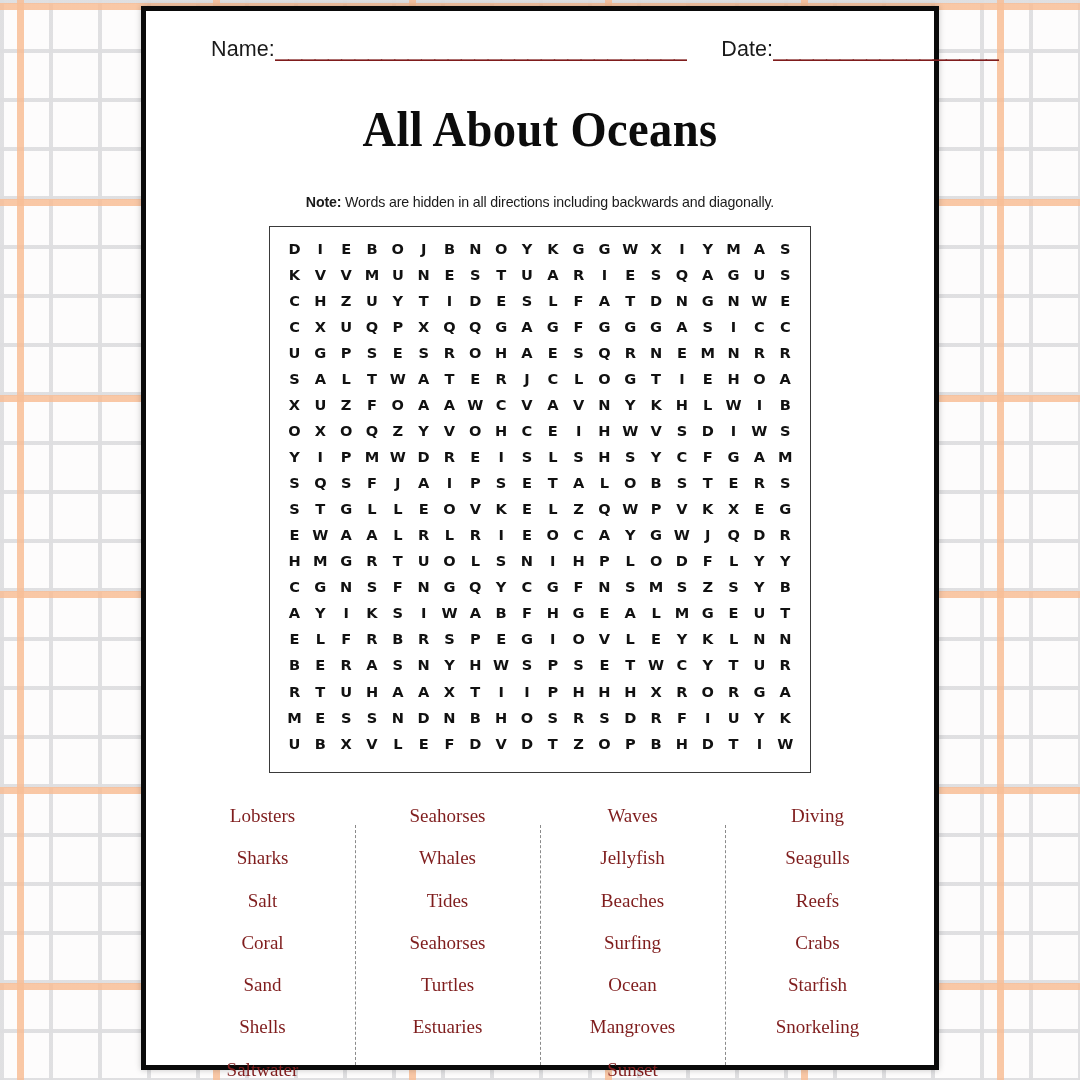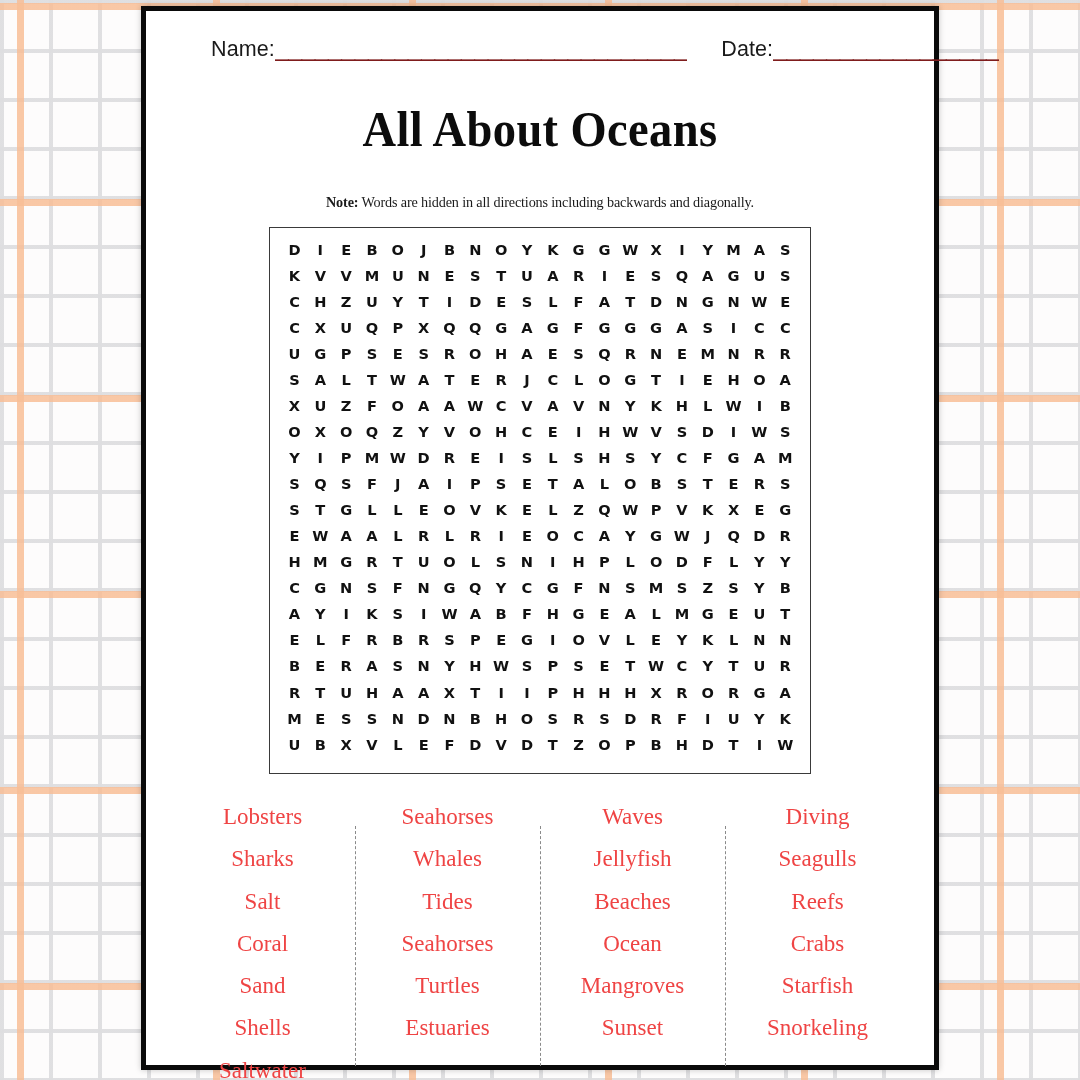--- a/index.html
+++ b/index.html
@@ -90,21 +90,21 @@
     font-size: 50px;
     letter-spacing: 0.4px;
     color: #0c0c0c;
     margin: 38px 0 0 0;
     transform: scaleX(0.93);
   }
 
   
   .note-line {
     text-align: center;
-    font-family: Liberation Serif, serif;
+    font-family: Liberation Sans, sans-serif;
     font-size: 14.2px;
     color: #1a1a1a;
     margin-top: 36px;
     letter-spacing: -0.15px;
   }
   .note-label { font-weight: bold; }
 
   
   .grid-wrap {
     display: flex;
@@ -151,22 +151,22 @@
     content: "";
     position: absolute;
     left: 0;
     top: 30px;
     bottom: 26px;
     border-left: 1.4px dashed #8a8a8a;
   }
   .word-item {
     text-align: center;
     font-family: "Liberation Serif", serif;
-    font-size: 23px;
-    color: #ef4444;
+    font-size: 19px;
+    color: #7f1d1d;
     height: 42.3px;
     line-height: 42.3px;
     white-space: nowrap;
   }
 </style>
 </head>
 <body>
 
 <div id="plaid-background"></div>
 
@@ -650,20 +650,21 @@
         <div class="word-item">Whales</div>
         <div class="word-item">Tides</div>
         <div class="word-item">Seahorses</div>
         <div class="word-item">Turtles</div>
         <div class="word-item">Estuaries</div>
       </div>
       <div class="word-column">
         <div class="word-item">Waves</div>
         <div class="word-item">Jellyfish</div>
         <div class="word-item">Beaches</div>
+        <div class="word-item">Surfing</div>
         <div class="word-item">Ocean</div>
         <div class="word-item">Mangroves</div>
         <div class="word-item">Sunset</div>
       </div>
       <div class="word-column">
         <div class="word-item">Diving</div>
         <div class="word-item">Seagulls</div>
         <div class="word-item">Reefs</div>
         <div class="word-item">Crabs</div>
         <div class="word-item">Starfish</div>

